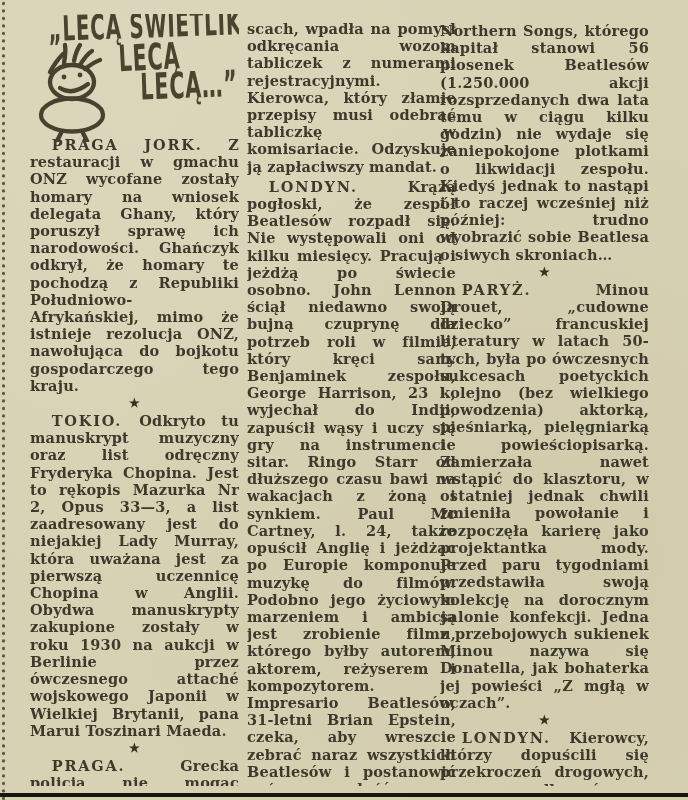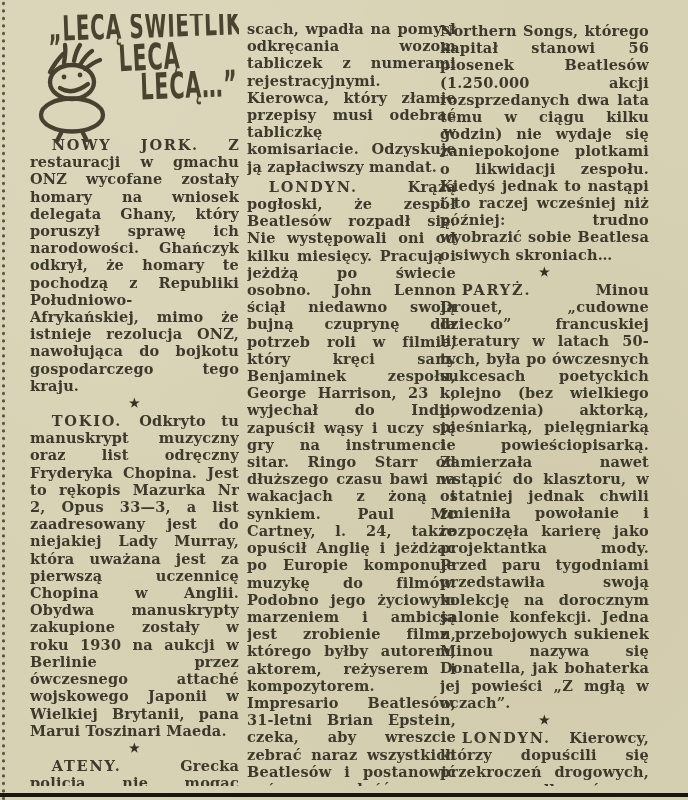--- a/index.html
+++ b/index.html
@@ -74,25 +74,25 @@
         </g>
         <g fill="#46422f">
           <circle cx="36" cy="35" r="2.4"></circle>
           <circle cx="52" cy="33" r="2.4"></circle>
         </g>
       </svg>
       <div class="mast-line t1">„LECĄ ŚWIETLIKI</div>
       <div class="mast-line t2">LECĄ</div>
       <div class="mast-line t3">LECĄ…”</div>
     </div>
-  <p class="para"><span class="lead">NOWY JORK. </span>Z restauracji w gmachu ONZ wycofane zostały homary na wniosek delegata Ghany, który poruszył sprawę ich narodowości. Ghańczyk odkrył, że homary te pochodzą z Republiki Południowo-Afrykańskiej, mimo że istnieje rezolucja ONZ, nawołująca do bojkotu gospodarczego tego kraju.</p>
+  <p class="para"><span class="lead">PRAGA JORK. </span>Z restauracji w gmachu ONZ wycofane zostały homary na wniosek delegata Ghany, który poruszył sprawę ich narodowości. Ghańczyk odkrył, że homary te pochodzą z Republiki Południowo-Afrykańskiej, mimo że istnieje rezolucja ONZ, nawołująca do bojkotu gospodarczego tego kraju.</p>
       <div class="star">★</div>
       <p class="para"><span class="lead">TOKIO. </span>Odkryto tu manuskrypt muzyczny oraz list odręczny Fryderyka Chopina. Jest to rękopis Mazurka Nr 2, Opus 33—3, a list zaadresowany jest do niejakiej Lady Murray, która uważana jest za pierwszą uczennicę Chopina w Anglii. Obydwa manuskrypty zakupione zostały w roku 1930 na aukcji w Berlinie przez ówczesnego attaché wojskowego Japonii w Wielkiej Brytanii, pana Marui Toszinari Maeda.</p>
       <div class="star">★</div>
-      <p class="para"><span class="lead">ATENY. </span>Grecka policja nie mogąc poradzić sobie z niesfornymi kierowcami, parkującymi w niedozwolonych miej-</p>
+      <p class="para"><span class="lead">PRAGA. </span>Grecka policja nie mogąc poradzić sobie z niesfornymi kierowcami, parkującymi w niedozwolonych miej-</p>
     </div>
 
   <div class="col col-2">
       <p class="para cont">scach, wpadła na pomysł odkręcania wozom tabliczek z numerami rejestracyjnymi. Kierowca, który złamie przepisy musi odebrać tabliczkę w komisariacie. Odzyskuje ją zapłaciwszy mandat.</p>
       <p class="para"><span class="lead">LONDYN. </span>Krążą pogłoski, że zespół Beatlesów rozpadł się. Nie występowali oni od kilku miesięcy. Pracują i jeżdżą po świecie osobno. John Lennon ściął niedawno swoją bujną czuprynę dla potrzeb roli w filmie, który kręci sam. Benjaminek zespołu, George Harrison, 23 l., wyjechał do Indii, zapuścił wąsy i uczy się gry na instrumencie sitar. Ringo Starr od dłuższego czasu bawi na wakacjach z żoną i synkiem. Paul Mc Cartney, l. 24, także opuścił Anglię i jeżdżąc po Europie komponuje muzykę do filmów. Podobno jego życiowym marzeniem i ambicją jest zrobienie filmu, którego byłby autorem, aktorem, reżyserem i kompozytorem. Impresario Beatlesów, 31-letni Brian Epstein, czeka, aby wreszcie zebrać naraz wszystkich Beatlesów i postanowić coś na przyszłość.</p>
     </div>
   <div class="col col-3">
       <p class="para cont">Northern Songs, którego kapitał stanowi 56 piosenek Beatlesów (1.250.000 akcji rozsprzedanych dwa lata temu w ciągu kilku godzin) nie wydaje się zaniepokojone plotkami o likwidacji zespołu. Kiedyś jednak to nastąpi i to raczej wcześniej niż później: trudno wyobrazić sobie Beatlesa o siwych skroniach…</p>
       <div class="star">★</div>
       <p class="para"><span class="lead">PARYŻ. </span>Minou Drouet, „cudowne dziecko” francuskiej literatury w latach 50-tych, była po ówczesnych sukcesach poetyckich kolejno (bez wielkiego powodzenia) aktorką, pieśniarką, pielęgniarką i powieściopisarką. Zamierzała nawet wstąpić do klasztoru, w ostatniej jednak chwili zmieniła powołanie i rozpoczęła karierę jako projektantka mody. Przed paru tygodniami przedstawiła swoją kolekcję na dorocznym salonie konfekcji. Jedna z przebojowych sukienek Minou nazywa się Donatella, jak bohaterka jej powieści „Z mgłą w oczach”.</p>

